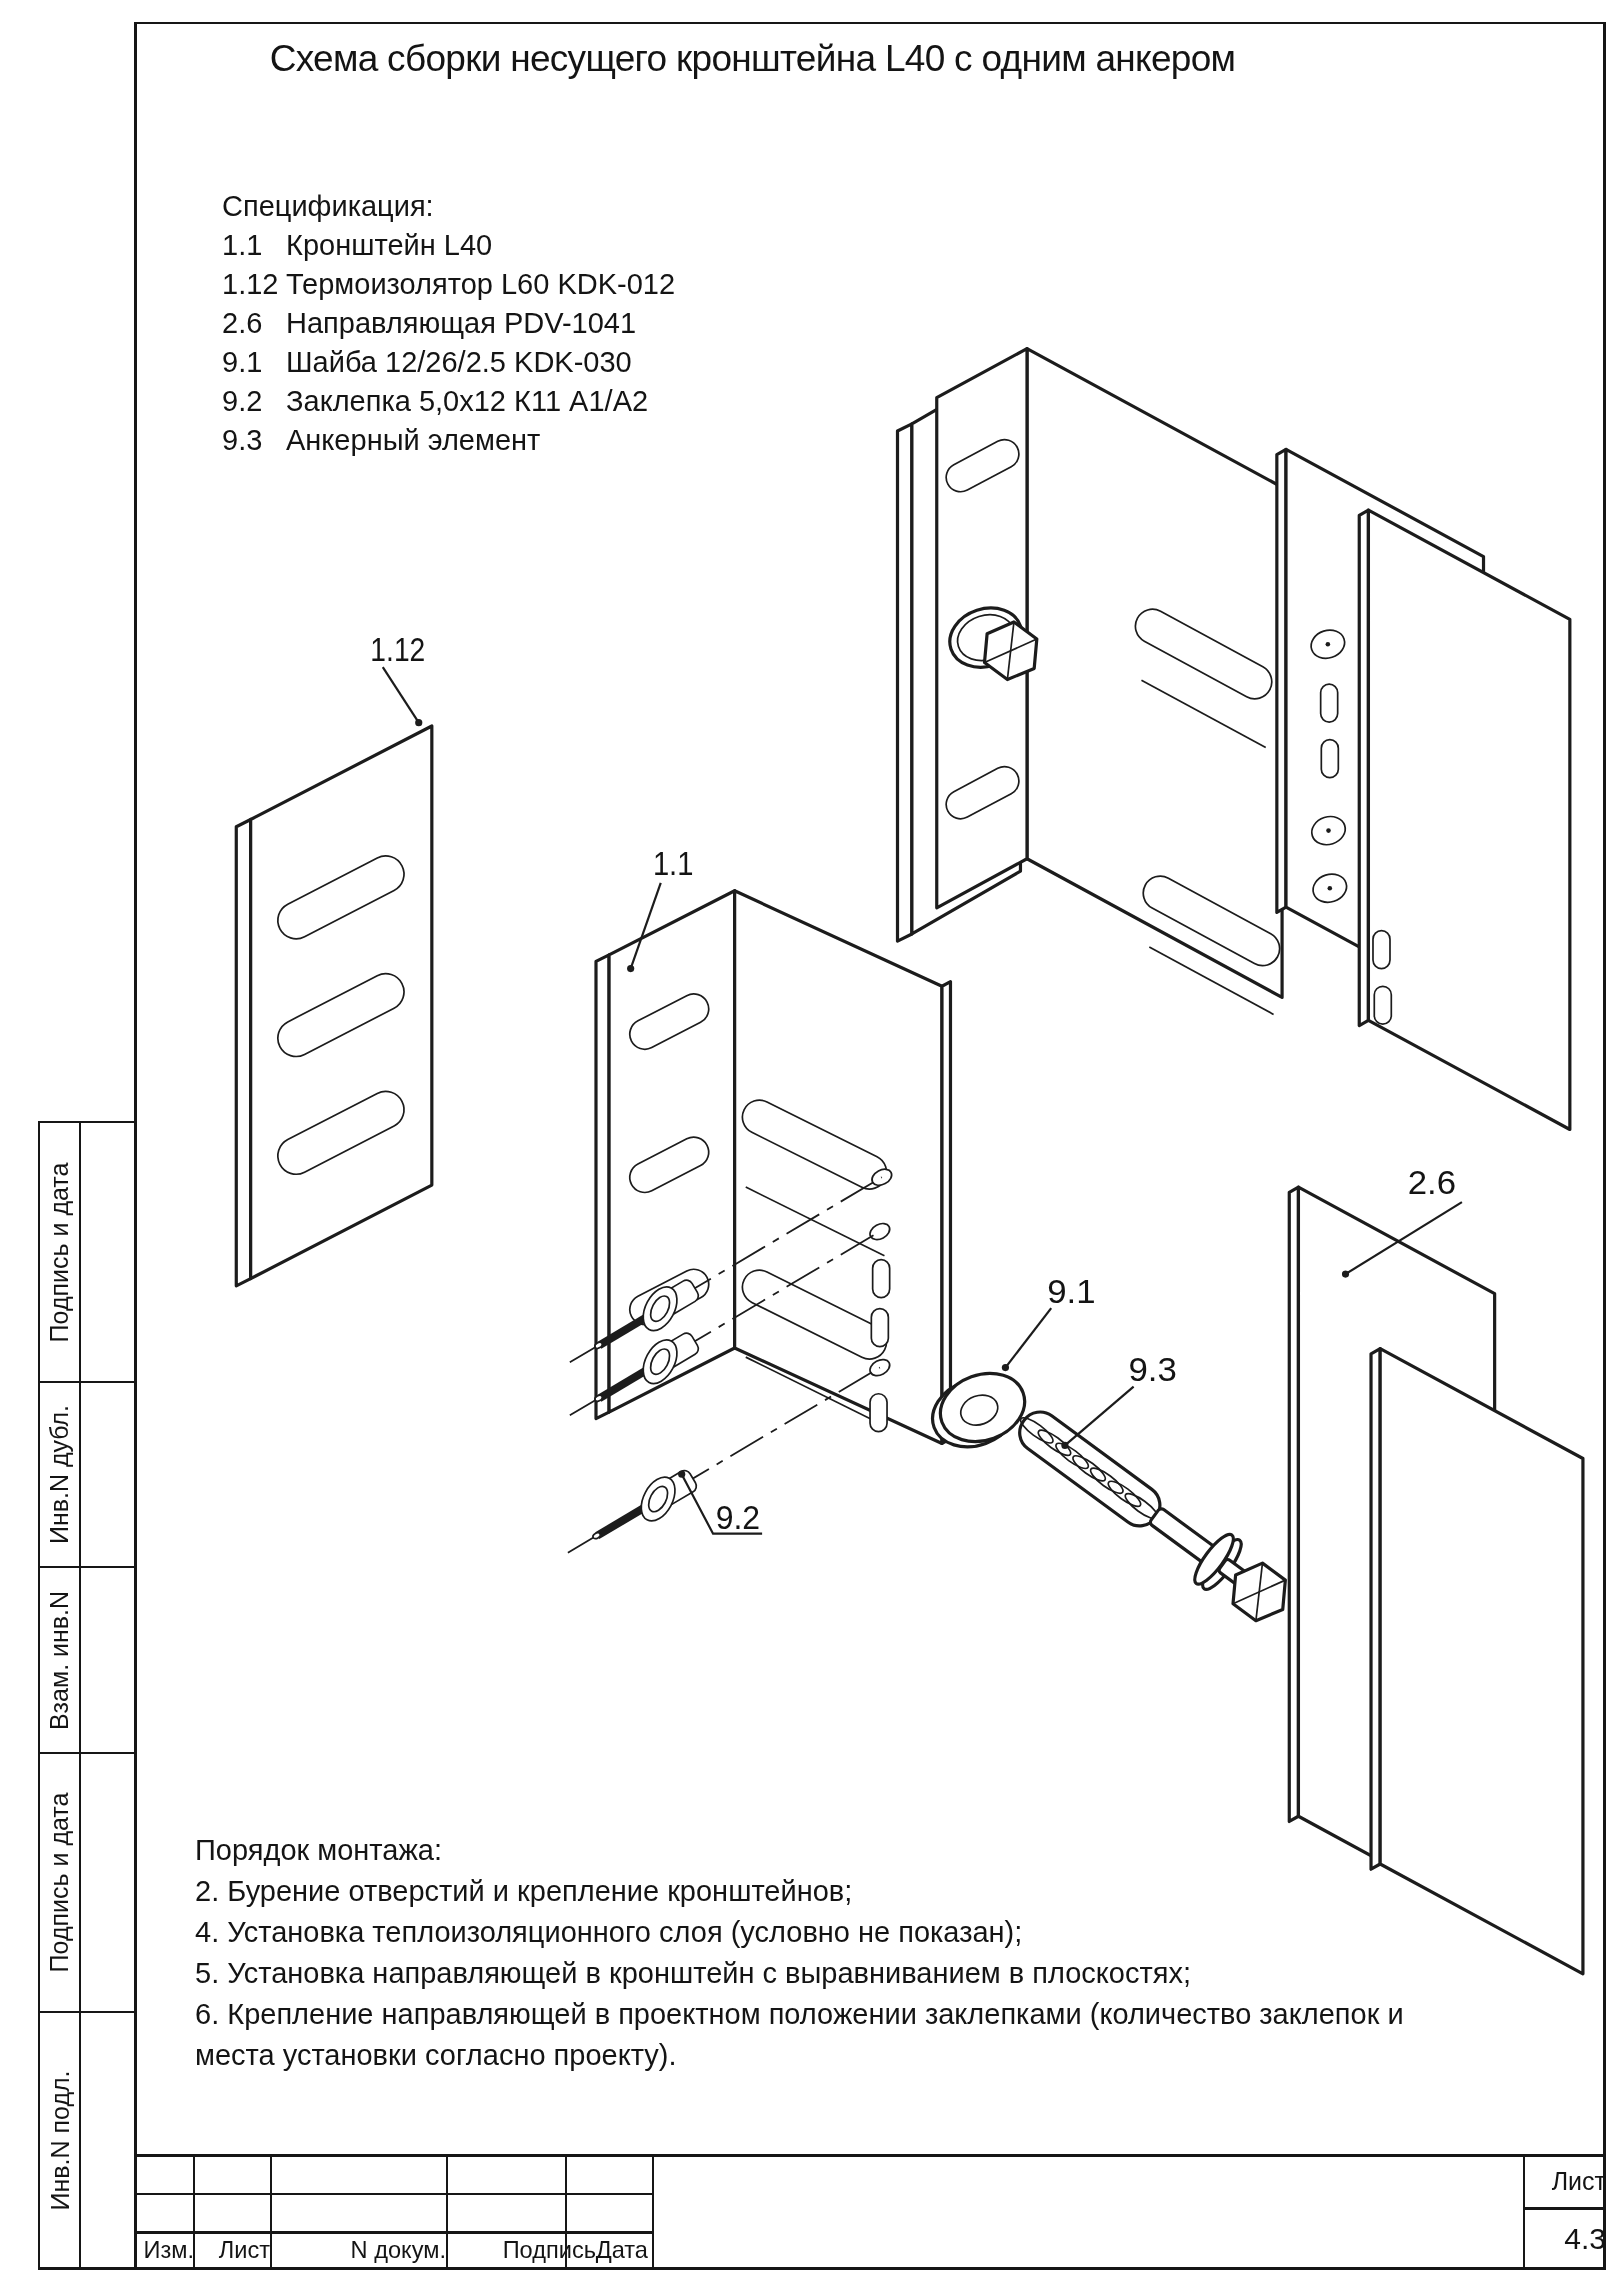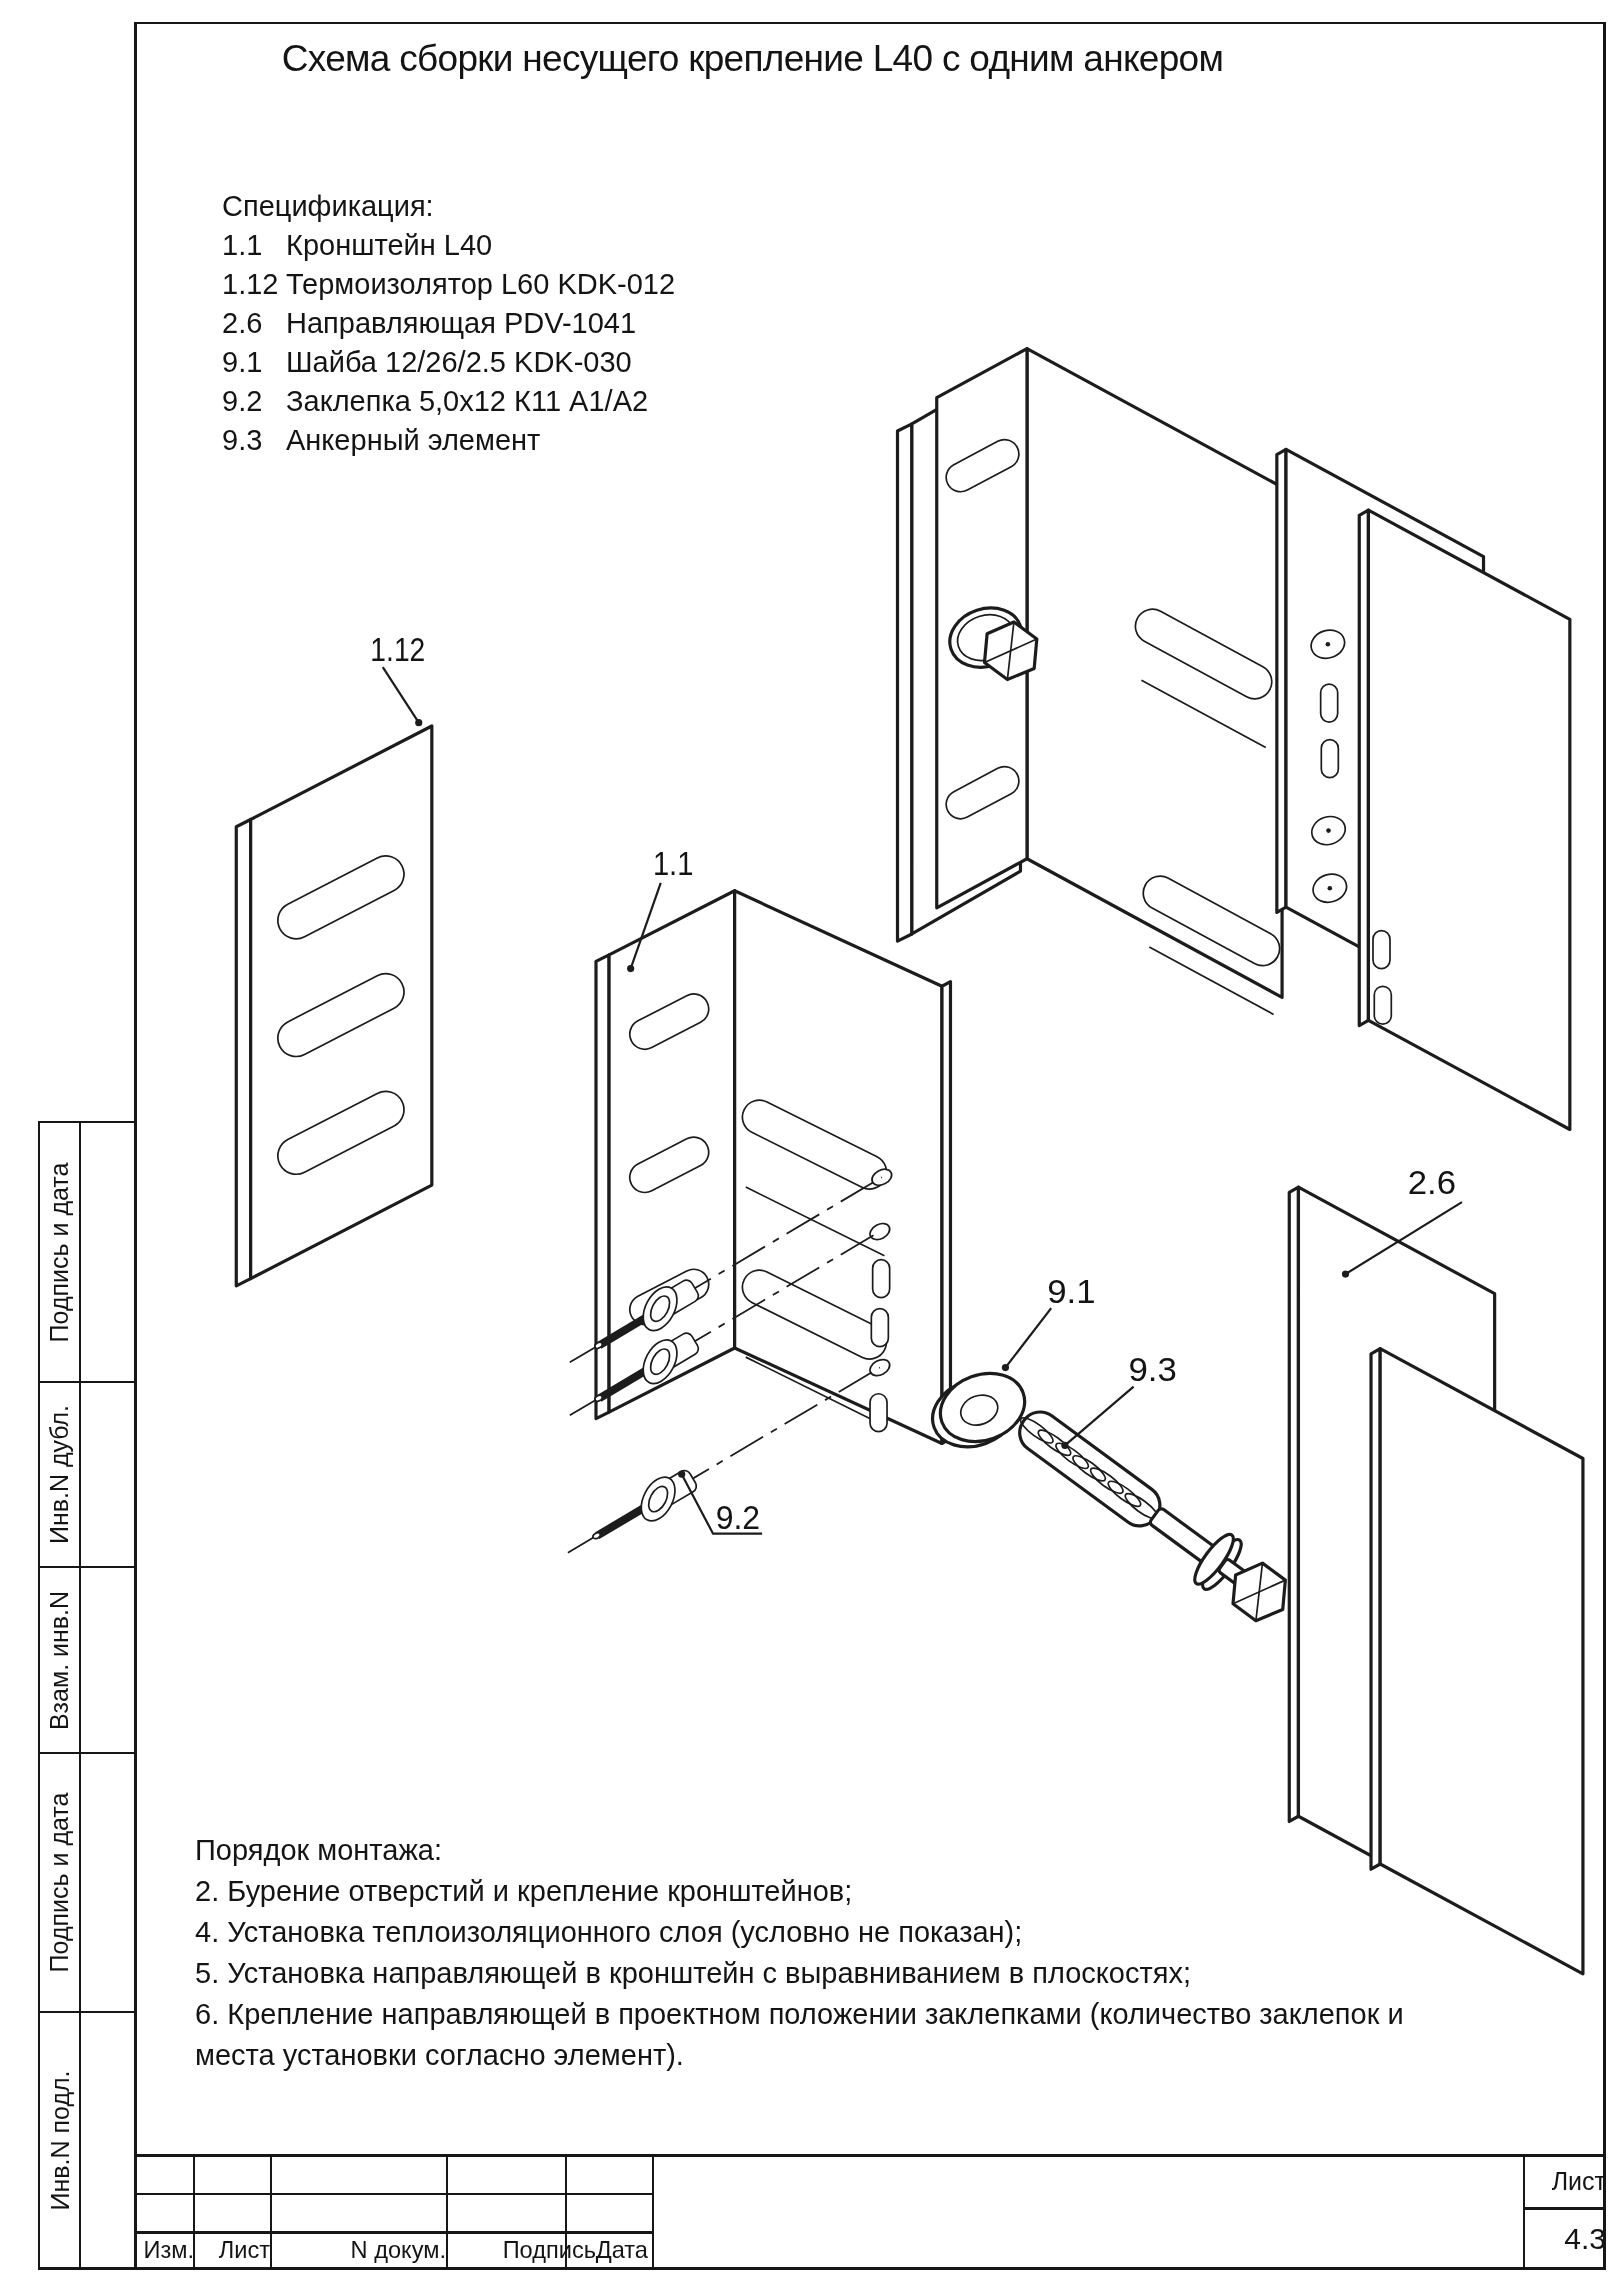--- a/index.html
+++ b/index.html
@@ -185,21 +185,21 @@
       <circle class="dot" cx="1042" cy="2254" r="5.5"></circle>
       <text class="plabel" x="1094" y="2338" textLength="68" lengthAdjust="spacingAndGlyphs">9.2</text>
     </g>
   </svg>
 
   <div class="ln" style="left:134px;top:21.6px;width:1472px;height:2.6px;"></div>
   <div class="ln" style="left:38px;top:2267px;width:1568px;height:2.6px;"></div>
   <div class="ln" style="left:134px;top:21.6px;width:2.6px;height:2248px;"></div>
   <div class="ln" style="left:1603px;top:21.6px;width:2.6px;height:2248px;"></div>
 
-  <div class="txt" id="title">Схема сборки несущего крепление L40 с одним анкером</div>
+  <div class="txt" id="title">Схема сборки несущего кронштейна L40 с одним анкером</div>
 
   <div class="txt" id="spec">
     <div>Спецификация:</div>
     <div class="spec-row">
       <span class="spec-num">1.1</span>
       <span>Кронштейн L40</span>
       </div>
     <div class="spec-row">
       <span class="spec-num">1.12</span>
       <span>Термоизолятор L60 KDK-012</span>
@@ -221,21 +221,21 @@
       <span>Анкерный элемент</span>
       </div>
   </div>
 
   <div class="txt" id="montage">
     <div>Порядок монтажа:</div>
     <div>2. Бурение отверстий и крепление кронштейнов;</div>
     <div>4. Установка теплоизоляционного слоя (условно не показан);</div>
     <div>5. Установка направляющей в кронштейн с выравниванием в плоскостях;</div>
     <div>6. Крепление направляющей в проектном положении заклепками (количество заклепок и</div>
-    <div>места установки согласно элемент).</div>
+    <div>места установки согласно проекту).</div>
   </div>
 
   <div class="ln" style="left:38px;top:1121px;width:2px;height:1149px;"></div>
   <div class="ln" style="left:38px;top:1121px;width:96px;height:2px;"></div>
   <div class="ln" style="left:79px;top:1121px;width:2px;height:1149px;"></div>
   <div class="ln" style="left:38px;top:1381px;width:96px;height:2px;"></div>
   <div class="ln" style="left:38px;top:1566px;width:96px;height:2px;"></div>
   <div class="ln" style="left:38px;top:1752px;width:96px;height:2px;"></div>
   <div class="ln" style="left:38px;top:2011px;width:96px;height:2px;"></div>
   <div class="vcell" style="left:40px;top:1123px;width:39px;height:258px;">

